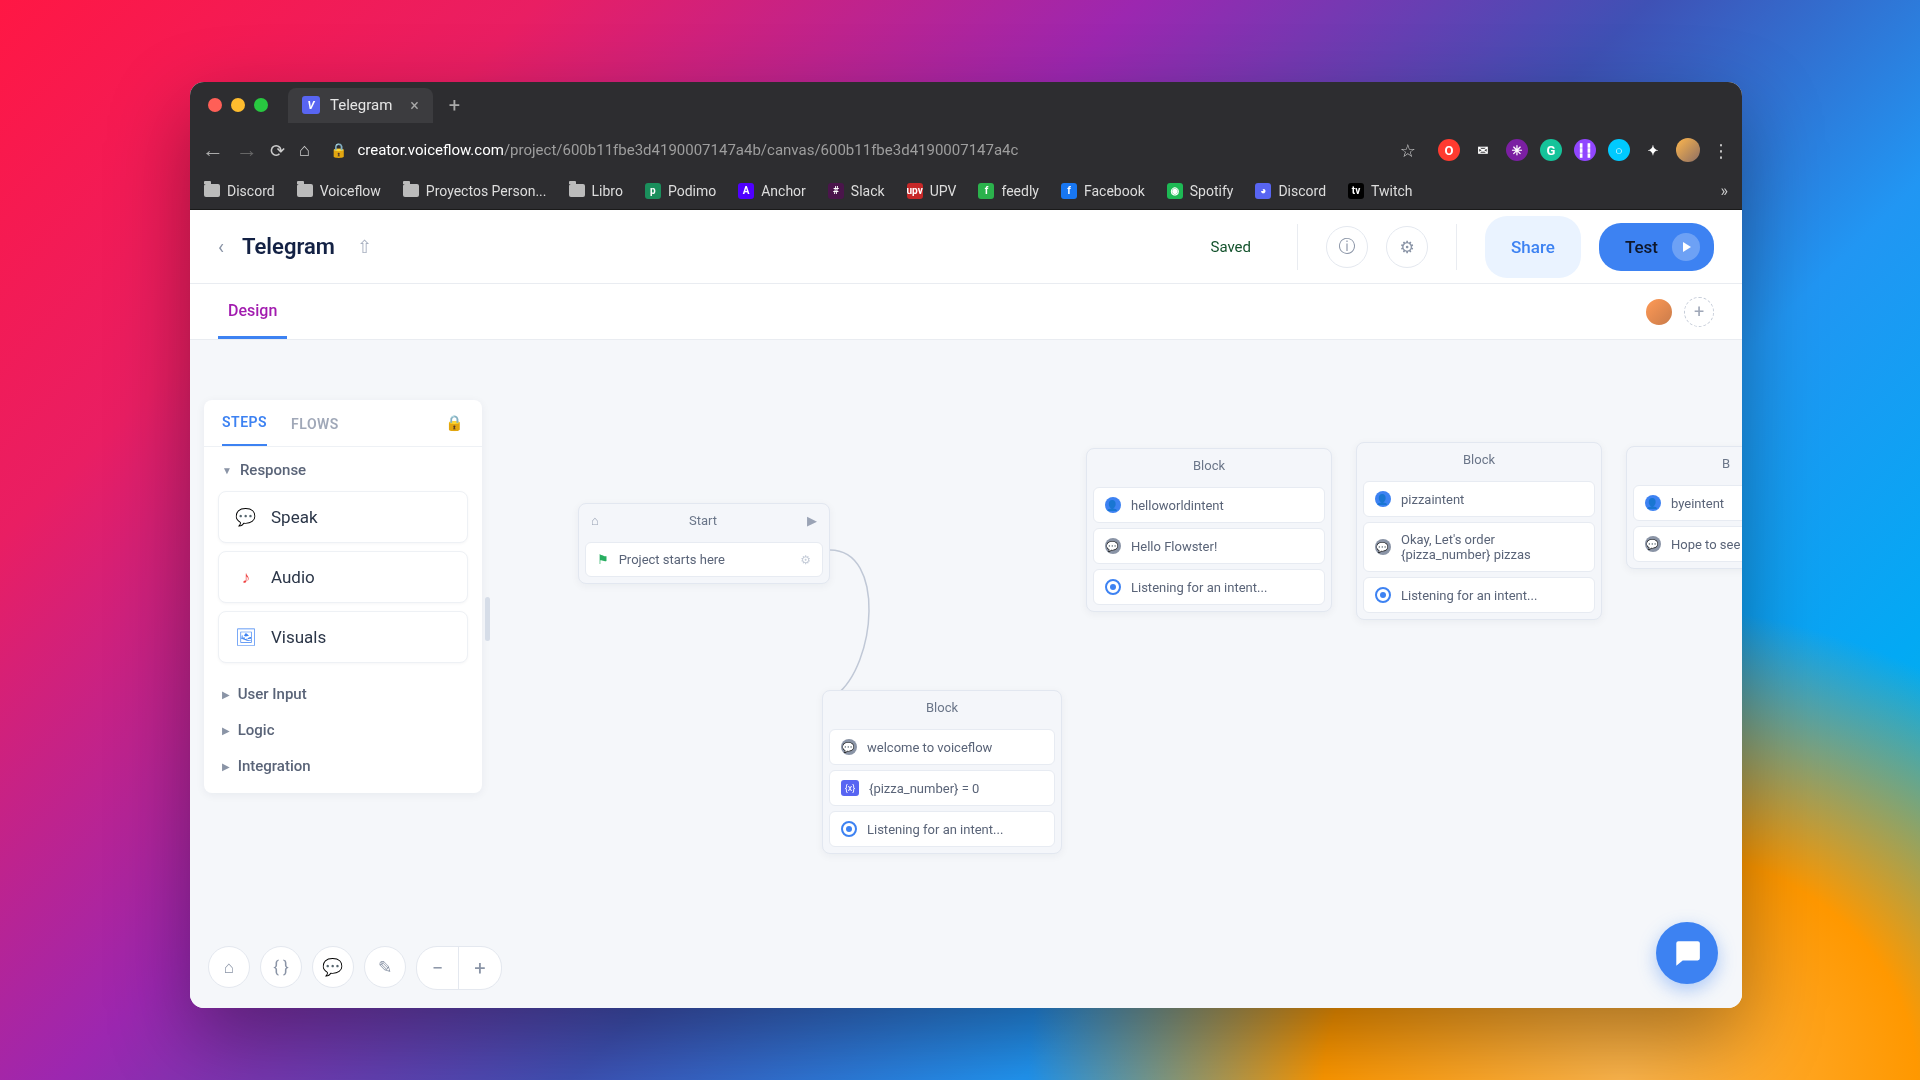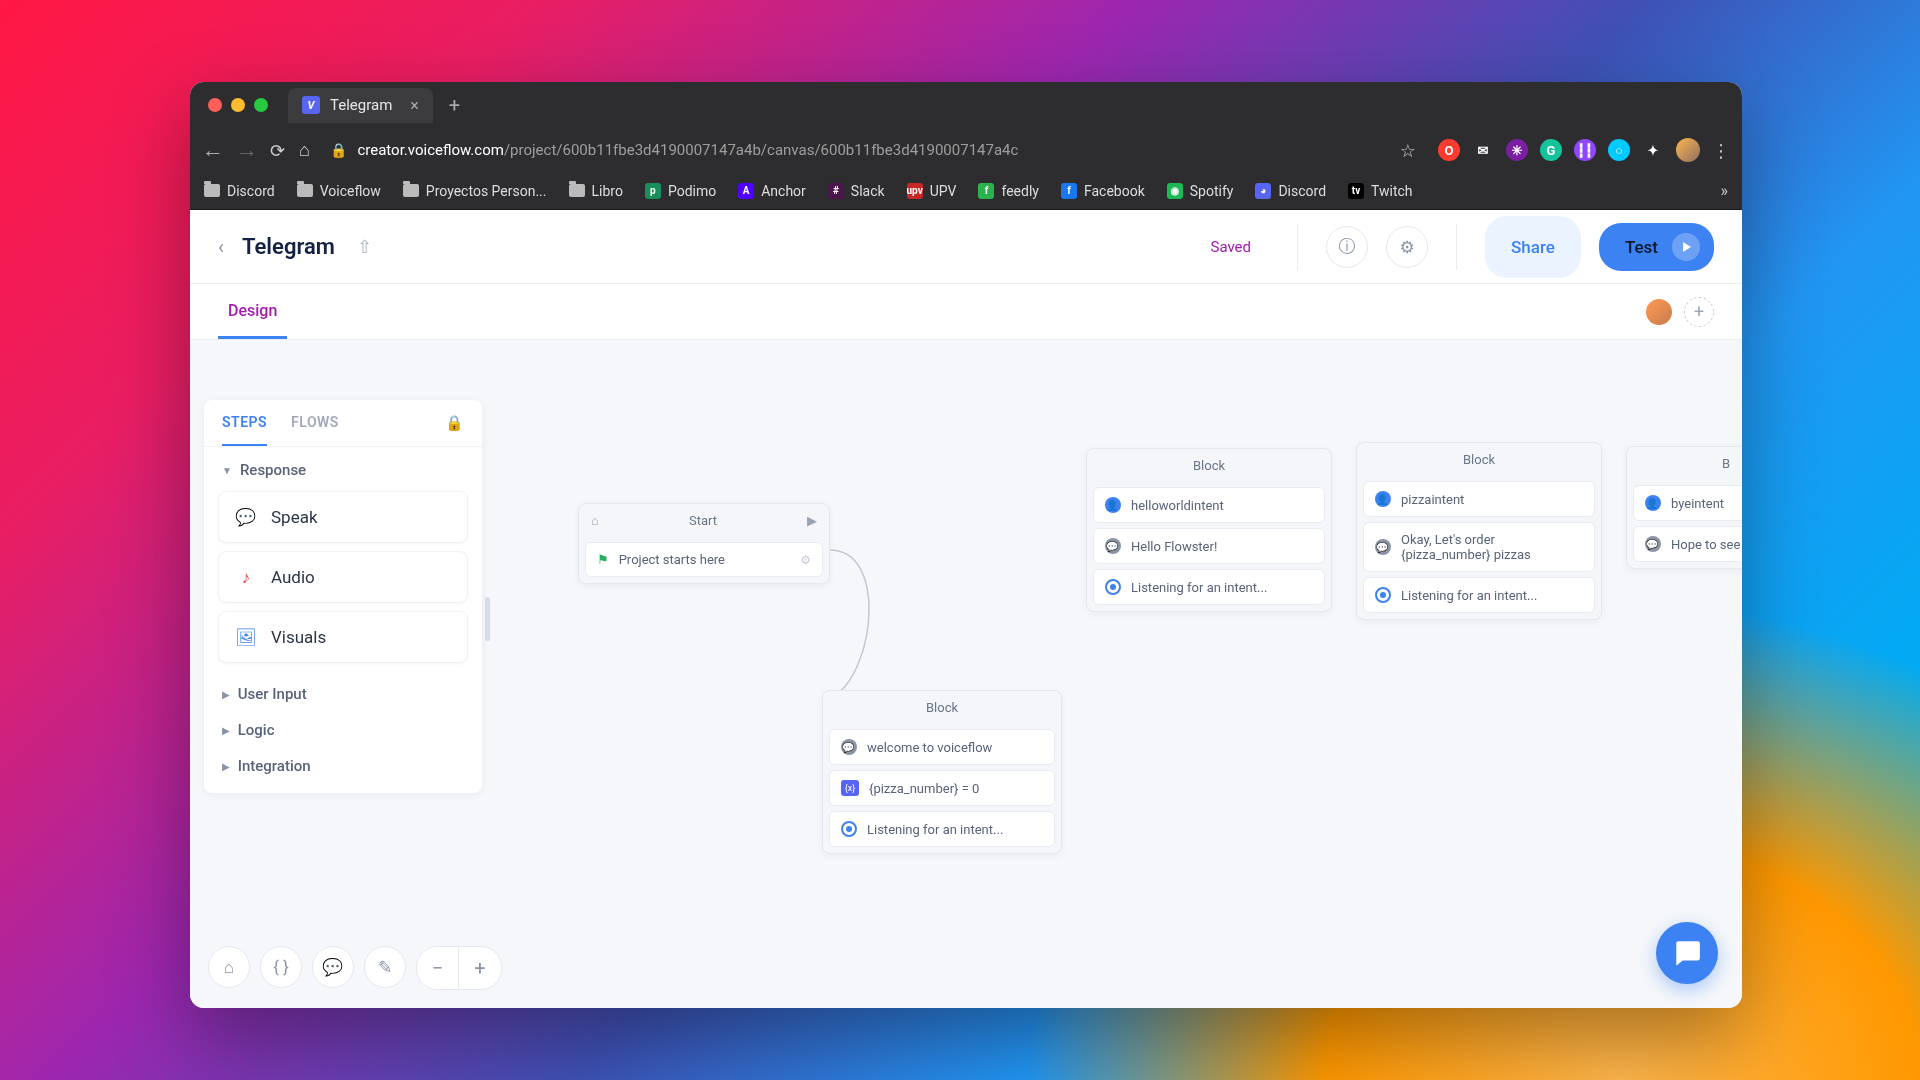--- a/index.html
+++ b/index.html
@@ -34,36 +34,36 @@
 .bm-folder::before{content:"";position:absolute;top:-3px;left:0;width:7px;height:3px;background:#bbb;border-radius:1px 1px 0 0;}
 .bm-fav { width:16px; height:16px; border-radius:3px; display:flex; align-items:center;justify-content:center; font-size:10px; font-weight:bold;}
 .bm-overflow { color:#ccc; margin-left:auto; font-size:16px;}
 
 .app { flex:1; background:#f5f7fa; display:flex; flex-direction:column; overflow:hidden;}
 .app-header { height:74px; background:#fff; border-bottom:1px solid #e9ecf1; display:flex; align-items:center; padding:0 28px; gap:18px;}
 .back-chev { color:#8a94a6; font-size:20px; cursor:pointer;}
 .proj-title { font-size:22px; font-weight:600; color:#132144;}
 .upl-ico { color:#a8b0c0; font-size:18px; cursor:pointer; margin-left:4px;}
 .hdr-spacer { flex:1; }
-.saved { color:#a21caf; font-size:15px; margin-right:18px;}
+.saved { color:#14532d; font-size:15px; margin-right:18px;}
 .circ-btn { width:42px; height:42px; border-radius:50%; border:1px solid #e4e8ef; background:#fff; display:flex; align-items:center; justify-content:center; color:#8a94a6; cursor:pointer; font-size:17px;}
 .divider-v { width:1px; height:46px; background:#e9ecf1; margin:0 10px;}
 .share-btn { padding:21px 26px; border-radius:22px; background:#eaf3ff; color:#3d82f2; font-size:17px; font-weight:500; cursor:pointer;}
 .test-btn { display:flex; align-items:center; gap:14px; padding:10px 14px 10px 26px; border-radius:22px; background:#3d82f2; color:#0f172a; font-size:17px; font-weight:500; cursor:pointer;}
 .play-circ { width:28px; height:28px; border-radius:50%; background:rgba(255,255,255,.25); display:flex; align-items:center; justify-content:center;}
 .play-tri { width:0; height:0; border-left:8px solid #fff; border-top:5px solid transparent; border-bottom:5px solid transparent; margin-left:2px;}
 .app-tabs { height:56px; background:#fff; border-bottom:1px solid #e9ecf1; display:flex; align-items:center; padding:0 28px;}
 .app-tab { font-size:16px; color:#a21caf; font-weight:500; padding:16px 10px; border-bottom:3px solid #3d82f2; cursor:pointer;}
 .tabs-right { margin-left:auto; display:flex; align-items:center; gap:10px;}
 .collab-av { width:30px; height:30px; border-radius:50%; background:linear-gradient(135deg,#ff9a56,#c97b4a); border:2px solid #fff;}
 .add-collab { width:30px; height:30px; border-radius:50%; border:1.5px dashed #c5ccd8; display:flex; align-items:center; justify-content:center; color:#a0a8b8; font-size:18px; cursor:pointer;}
 .canvas-area { flex:1; position:relative; overflow:hidden;}
 
 .side-panel { position:absolute; left:14px; top:60px; width:278px; background:#fff; border-radius:8px; box-shadow:0 2px 10px rgba(20,30,60,.06); padding-bottom:14px;}
-.side-tabs { display:flex; align-items:flex-start; padding:14px 18px 0; gap:24px; border-bottom:1px solid #eef1f5; position:relative;}
+.side-tabs { display:flex; align-items:flex-end; padding:14px 18px 0; gap:24px; border-bottom:1px solid #eef1f5; position:relative;}
 .side-tab { font-size:14px; font-weight:600; letter-spacing:.5px; padding-bottom:14px; cursor:pointer; color:#a0a8b8;}
 .side-tab.active { color:#3d82f2; border-bottom:2px solid #3d82f2;}
 .lock-ico { position:absolute; right:18px; top:14px; color:#c5ccd8; font-size:15px;}
 .cat { padding:14px 18px 4px; font-size:15px; color:#5a6478; font-weight:500; display:flex; align-items:center; gap:8px; cursor:pointer;}
 .cat-caret { font-size:10px; color:#8a94a6;}
 .step-card { margin:8px 14px; background:#fff; border:1px solid #eef1f5; border-radius:8px; padding:14px 16px; display:flex; align-items:center; gap:14px; font-size:17px; color:#2b3648; cursor:grab; box-shadow:0 1px 3px rgba(20,30,60,.04);}
 .step-ico { width:22px; height:22px; display:flex; align-items:center; justify-content:center; font-size:17px;}
 .ico-speak { color:#6b7280;} .ico-audio{color:#ef4444;} .ico-visuals{color:#3d82f2;}
 .side-handle { position:absolute; right:-8px; top:50%; width:5px; height:44px; background:#d6dde8; border-radius:3px;}
 

